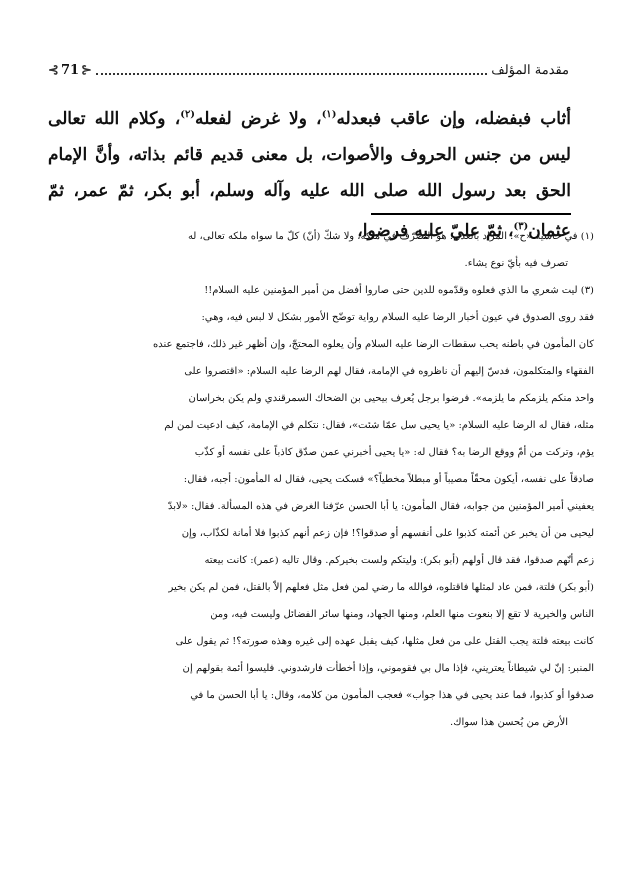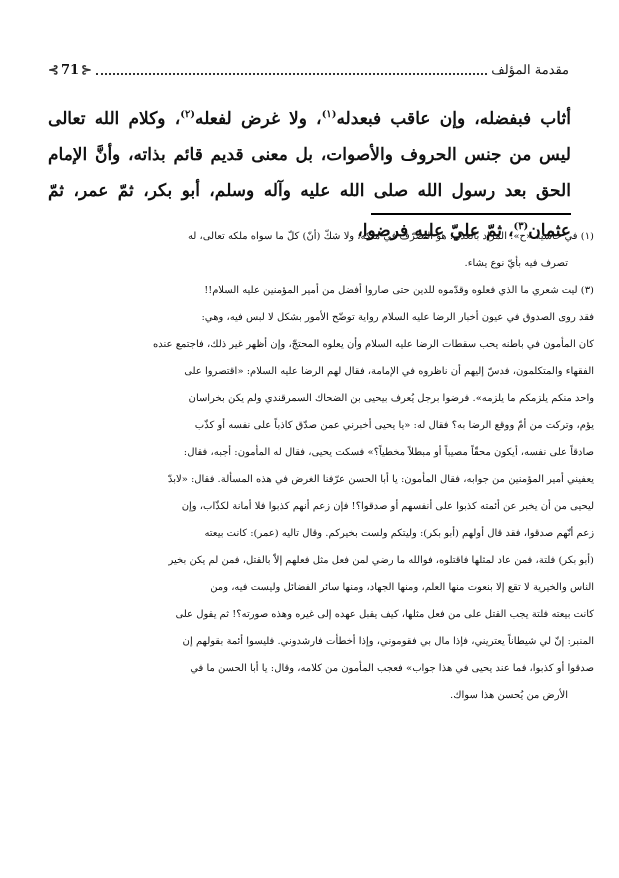--- a/index.html
+++ b/index.html
@@ -39,20 +39,21 @@
   <div class="rule"></div>
 
   <div class="notes">
     <p>(١) في حاشية «ح»: المراد بالعدل: هو التصرّف في ملكه، ولا شكّ (أنّ) كلّ ما سواه ملكه تعالى، له</p>
     <p class="indent">تصرف فيه بأيّ نوع يشاء.</p>
     <p>(٣) ليت شعري ما الذي فعلوه وقدّموه للدين حتى صاروا أفضل من أمير المؤمنين عليه السلام!!</p>
     <p>فقد روى الصدوق في عيون أخبار الرضا عليه السلام رواية توضّح الأمور بشكل لا لبس فيه، وهي:</p>
     <p>كان المأمون في باطنه يحب سقطات الرضا عليه السلام وأن يعلوه المحتجّ، وإن أظهر غير ذلك، فاجتمع عنده</p>
     <p>الفقهاء والمتكلمون، فدسّ إليهم أن ناظروه في الإمامة، فقال لهم الرضا عليه السلام: «اقتصروا على</p>
     <p>واحد منكم يلزمكم ما يلزمه». فرضوا برجل يُعرف بيحيى بن الضحاك السمرقندي ولم يكن بخراسان</p>
+    <p>مثله، فقال له الرضا عليه السلام: «يا يحيى سل عمّا شئت»، فقال: نتكلم في الإمامة، كيف ادعيت لمن لم</p>
     <p>يؤم، وتركت من أمّ ووقع الرضا به؟ فقال له: «يا يحيى أخبرني عمن صدّق كاذباً على نفسه أو كذّب</p>
     <p>صادقاً على نفسه، أيكون محقّاً مصيباً أو مبطلاً مخطياً؟» فسكت يحيى، فقال له المأمون: أجبه، فقال:</p>
     <p>يعفيني أمير المؤمنين من جوابه، فقال المأمون: يا أبا الحسن عرّفنا الغرض في هذه المسألة. فقال: «لابدّ</p>
     <p>ليحيى من أن يخبر عن أئمته كذبوا على أنفسهم أو صدقوا؟! فإن زعم أنهم كذبوا فلا أمانة لكذّاب، وإن</p>
     <p>زعم أنّهم صدقوا، فقد قال أولهم (أبو بكر): وليتكم ولست بخيركم. وقال تاليه (عمر): كانت بيعته</p>
     <p>(أبو بكر) فلتة، فمن عاد لمثلها فاقتلوه، فوالله ما رضي لمن فعل مثل فعلهم إلاّ بالقتل، فمن لم يكن بخير</p>
     <p>الناس والخيرية لا تقع إلا بنعوت منها العلم، ومنها الجهاد، ومنها سائر الفضائل وليست فيه، ومن</p>
     <p>كانت بيعته فلتة يجب القتل على من فعل مثلها، كيف يقبل عهده إلى غيره وهذه صورته؟! ثم يقول على</p>
     <p>المنبر: إنّ لي شيطاناً يعتريني، فإذا مال بي فقوموني، وإذا أخطأت فارشدوني. فليسوا أئمة بقولهم إن</p>
     <p>صدقوا أو كذبوا، فما عند يحيى في هذا جواب» فعجب المأمون من كلامه، وقال: يا أبا الحسن ما في</p>

